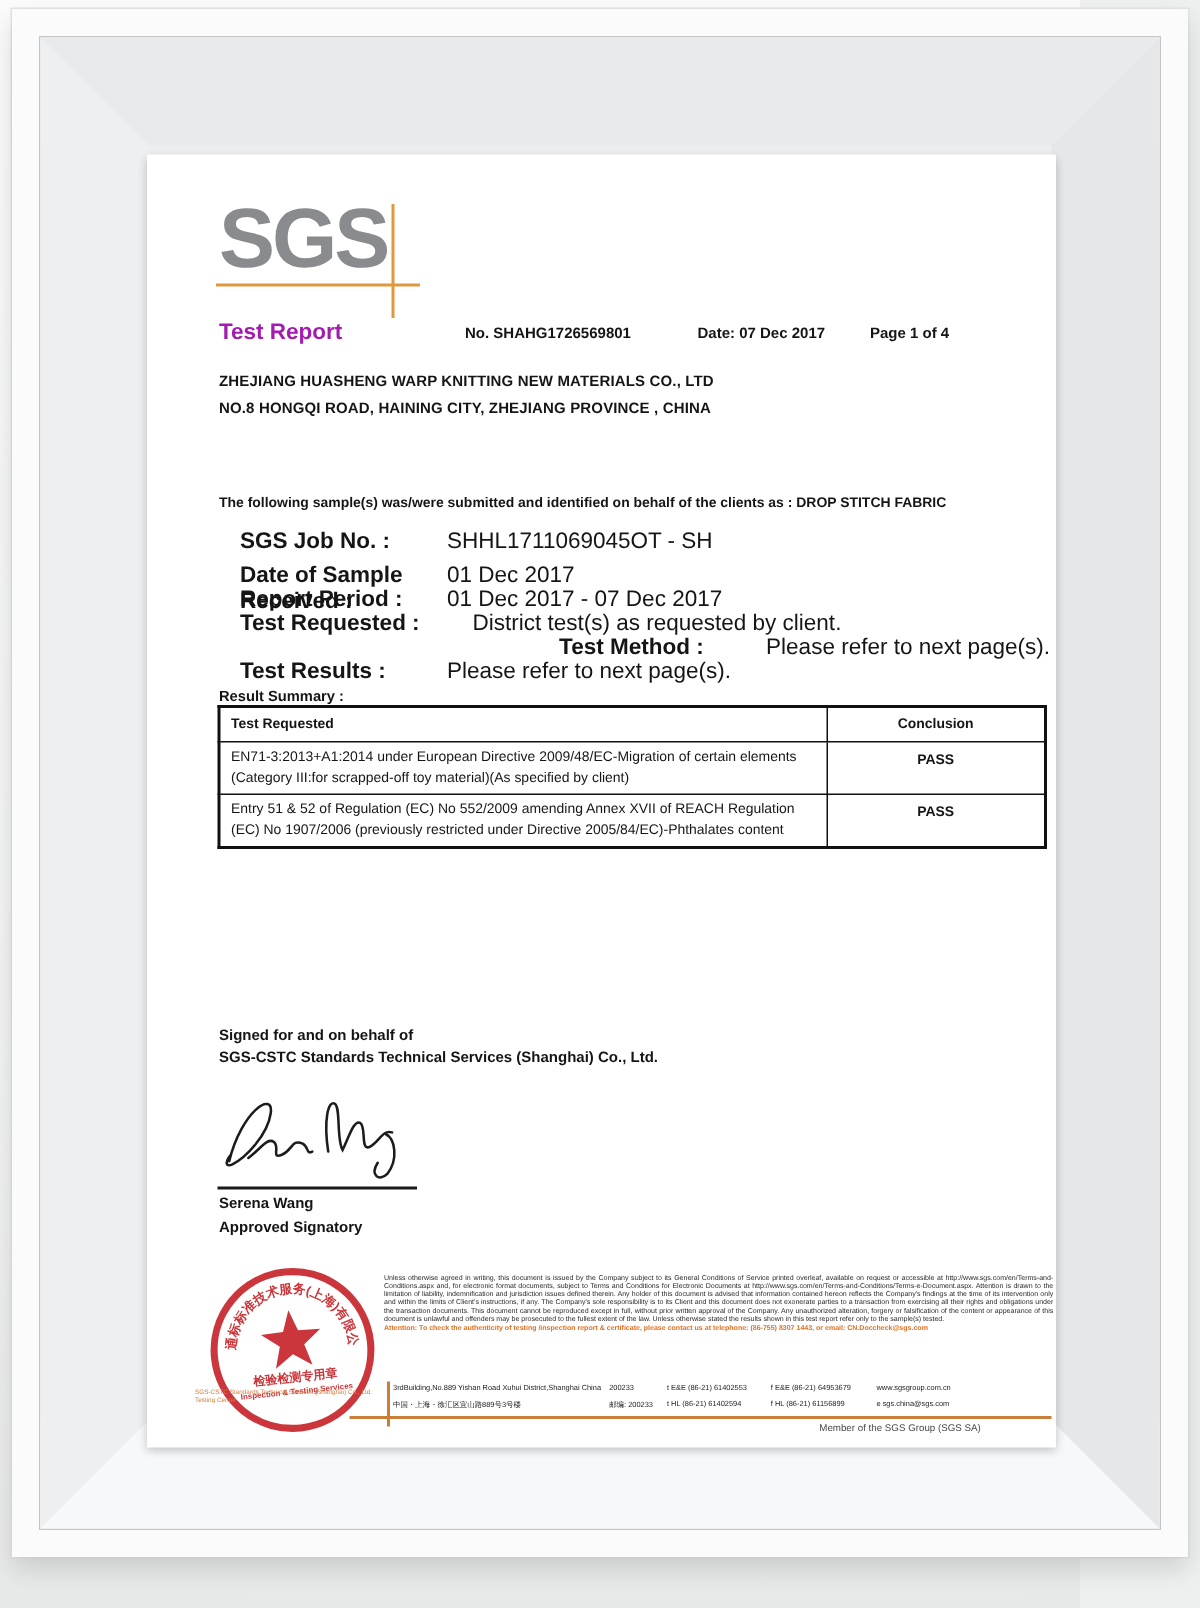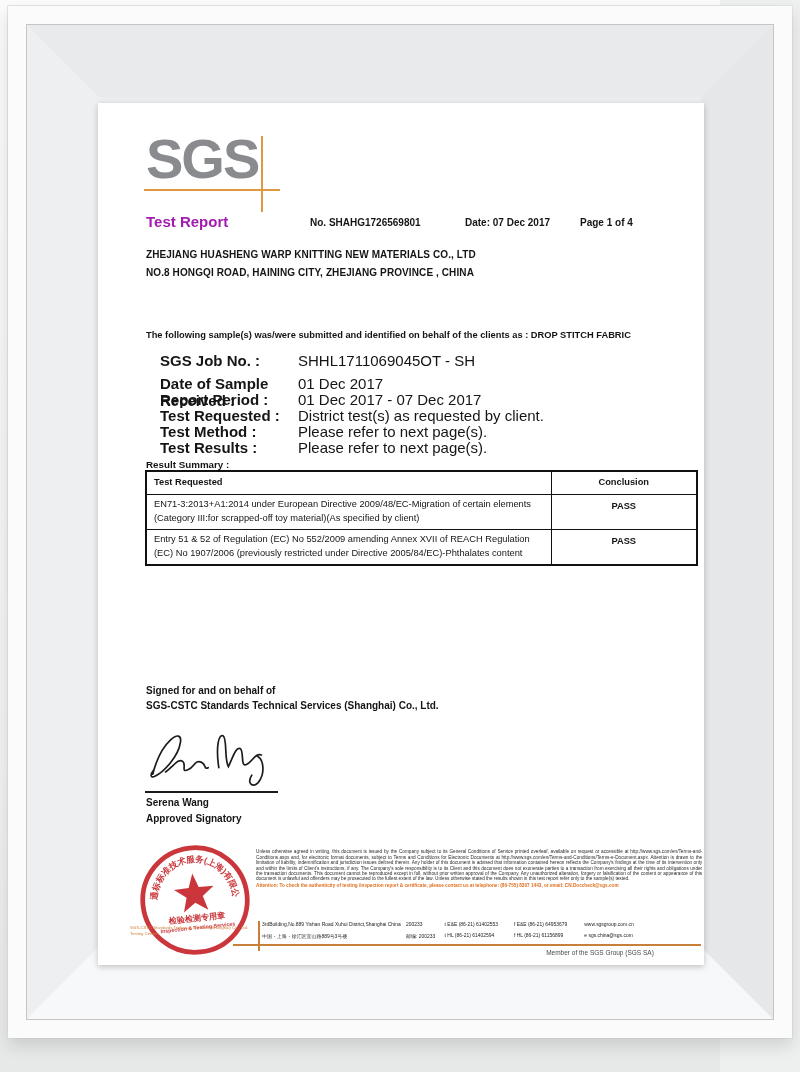--- a/index.html
+++ b/index.html
@@ -26,21 +26,21 @@
   .reppage { left:482px; top:114px; font-size:10px; font-weight:600; }
 
   .client-name { left:48px; top:146px; font-size:10px; font-weight:600; letter-spacing:.1px; }
   .client-addr { left:48px; top:164px; font-size:10px; font-weight:600; letter-spacing:.1px; }
 
   .sample-line { left:48px; top:227px; font-size:9.3px; font-weight:600; width:530px; }
 
   .fieldrow { left:48px; font-size:15px; width:540px; display:flex;margin-left:14px; }
   .fieldrow .lbl { width:138px; font-weight:600; flex:none; }
   .fieldrow .val { font-weight:500; }
-  .f0 { top:249px; } .f1 { top:272px; } .f2 { top:288px; } .f3 { top:304px; } .f4 { top:320px; } .f5 { top:336px; }
+  .f0 { top:249px; } .f1 { top:272px; } .f2 { top:288px; } .f3 { top:304px;gap:17px; } .f4 { top:320px;justify-content:flex-end; } .f5 { top:336px; }
   .result-summary { left:48px; top:356px; font-size:9.8px; font-weight:600; }
 
   
   .rtable { left:47px; top:367px; width:553px; border-collapse:collapse; }
   .rtable th, .rtable td { border:1px solid #111; font-size:9.3px; padding:3px 7px; vertical-align:top; line-height:1.5; }
   .rtable { border:2px solid #111; }
   .rtable th { text-align:left; font-weight:bold; padding-top:4px; padding-bottom:4px; }
   .rtable .conc { width:146px; text-align:center; }
   .rtable td.conc { font-weight:600; padding-top:5px;margin-top:30px; }
 

